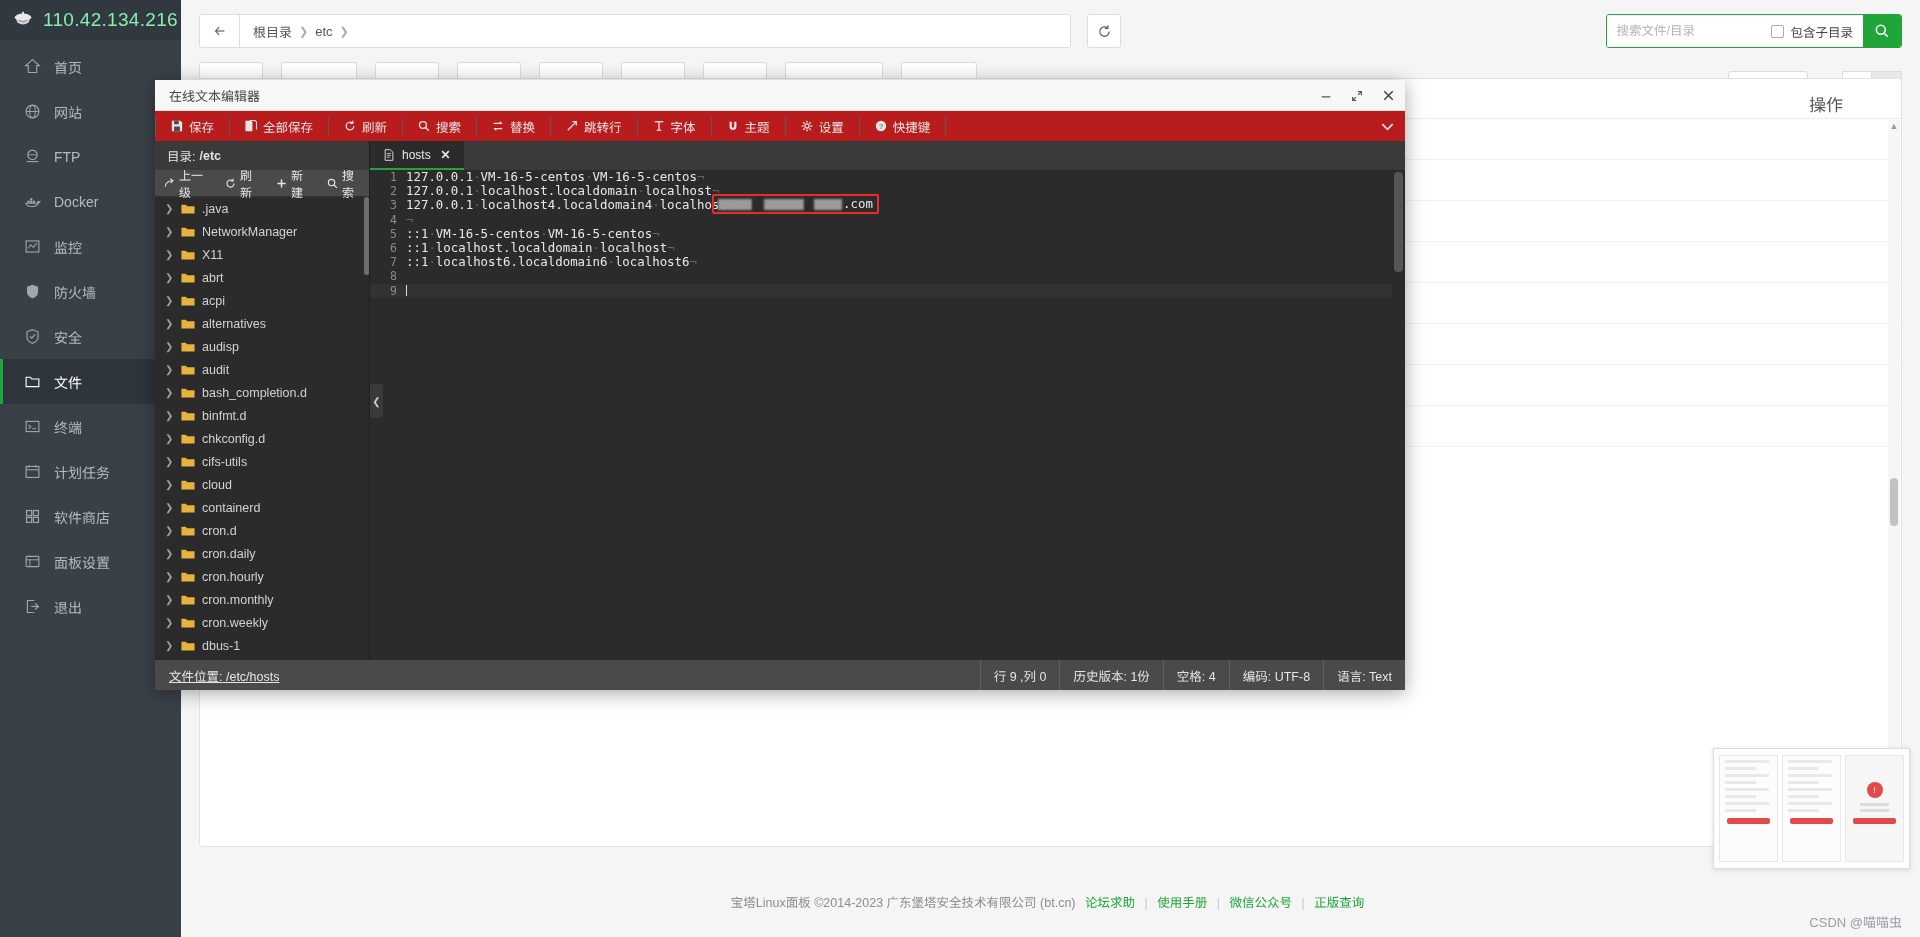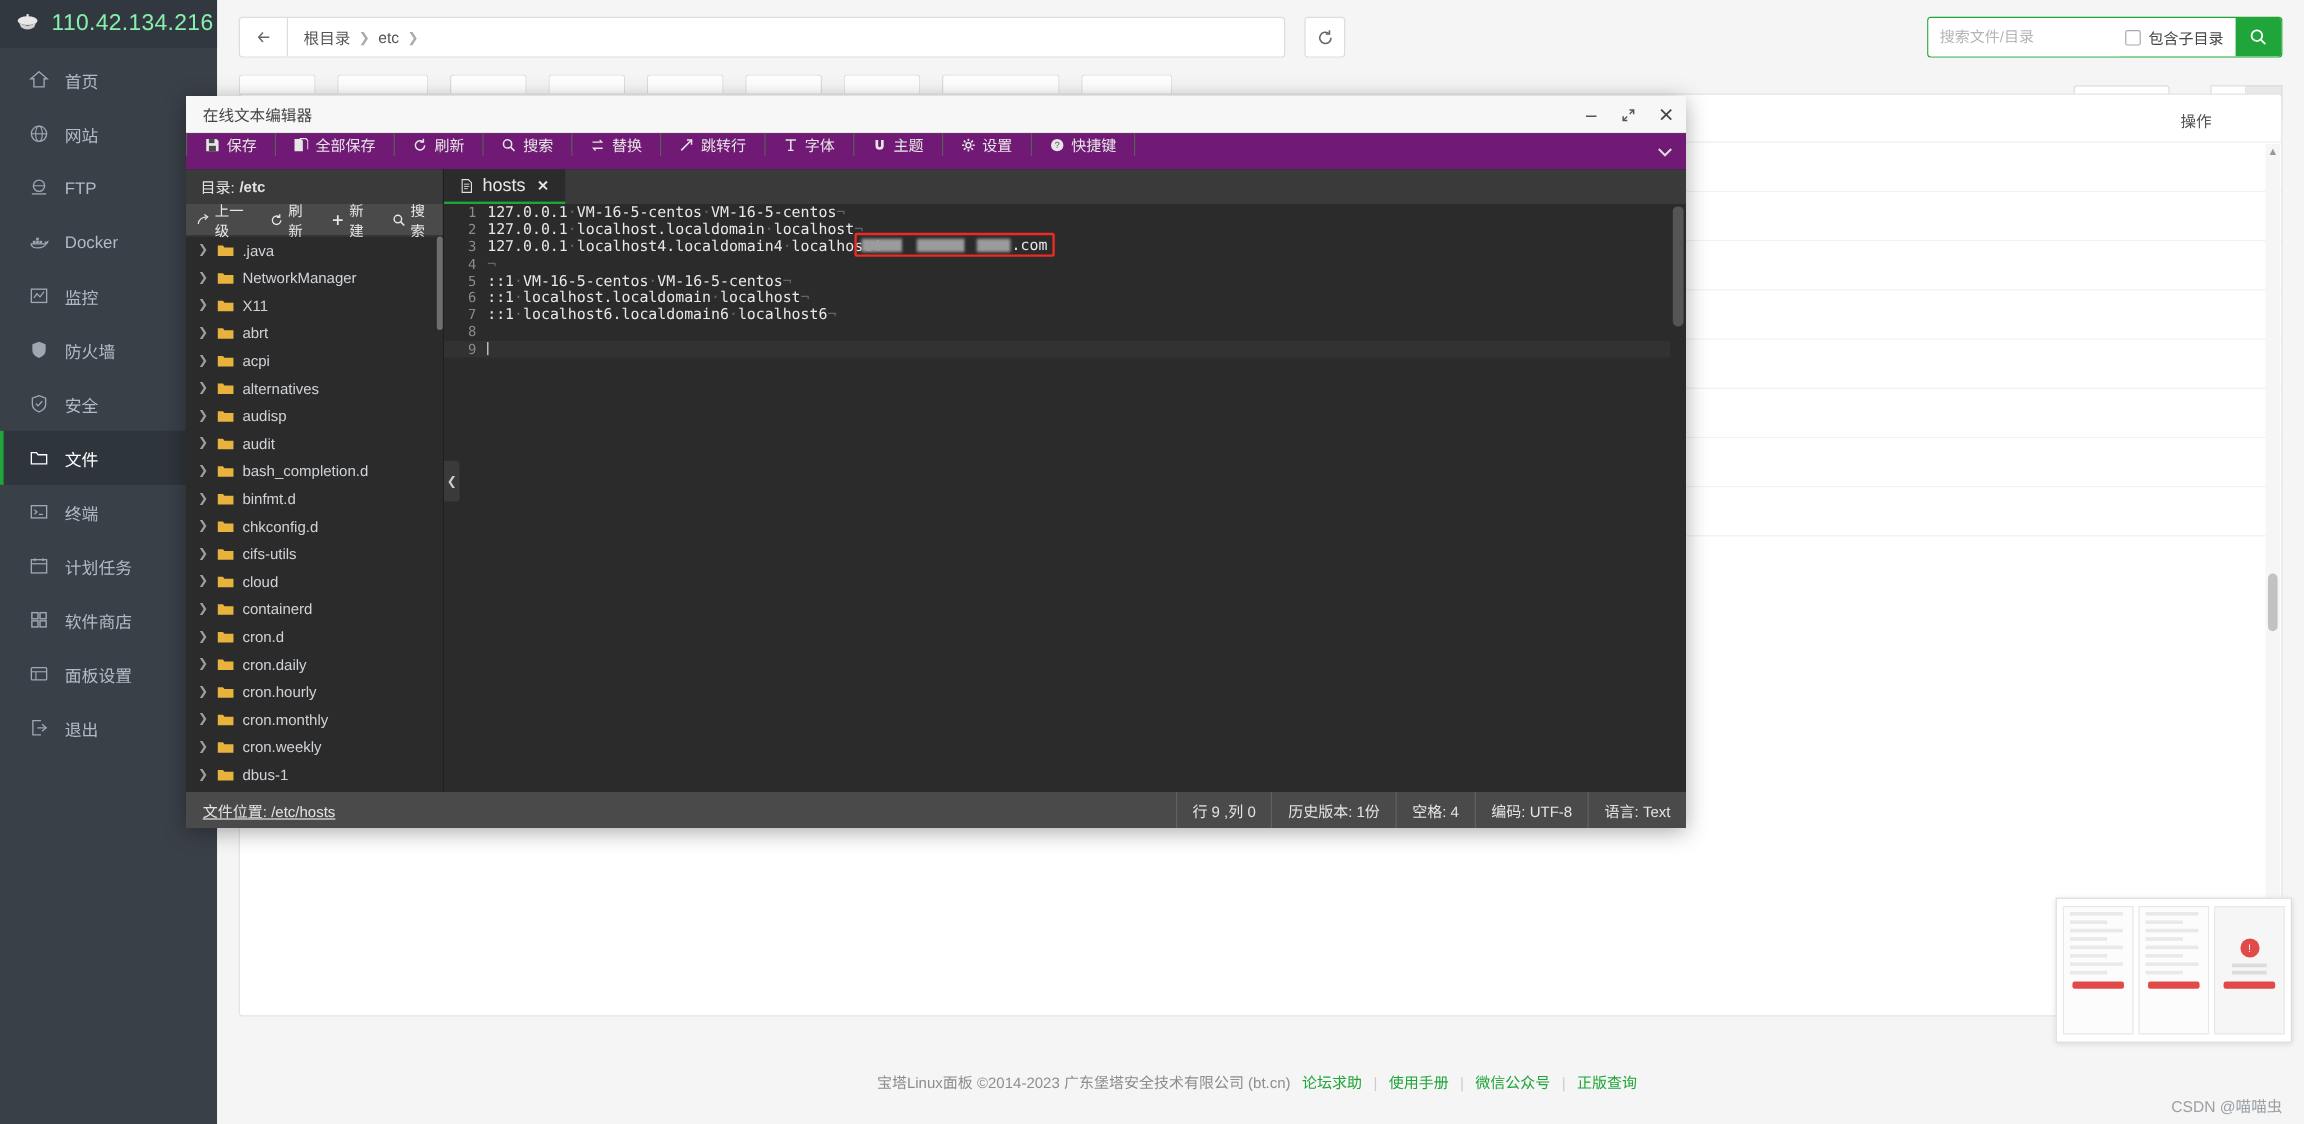--- a/index.html
+++ b/index.html
@@ -114,21 +114,21 @@
   .vt-btn.active { background: #e8e8e8; }
 
   
   .filelist {
     position: absolute; left: 18px; top: 78px; right: 18px; bottom: 90px;
     background: #fff; border: 1px solid #e3e3e3; border-radius: 3px;
   }
   .fl-head {
     height: 40px; border-bottom: 1px solid #eee; position: relative;
   }
-  .fl-head .op { position: absolute; right: 58px; top: 12px; font-size: 13px; color: #555; }
+  .fl-head .op { position: absolute; right: 58px; top: 12px; font-size: 17px; color: #555; }
   .fl-rows { }
   .fl-row { height: 41px; border-bottom: 1px solid #f2f2f2; }
 
   
   .fl-scroll {
     position: absolute; right: 1px; top: 41px; bottom: 1px; width: 12px;
     background: #f6f6f6;
   }
   .fl-scroll .thumb {
     position: absolute; left: 2px; width: 8px; top: 358px; height: 48px;
@@ -180,21 +180,21 @@
   }
   .dlg-title {
     height: 31px; background: #f7f7f7; border-bottom: 1px solid #e4e4e4;
     display: flex; align-items: center; padding: 0 8px 0 14px; position: relative;
   }
   .dlg-title-text { font-size: 13px; color: #444; }
   .dlg-ctrls { position: absolute; right: 9px; top: 0; height: 31px; display: flex; align-items: center; gap: 17px; }
   .dlg-ctrl { cursor: pointer; color: #555; display: flex; align-items: center; }
 
   .dlg-toolbar {
-    height: 30px; background: #701a75; display: flex; align-items: flex-start;
+    height: 30px; background: #b91c1c; display: flex; align-items: center;
     position: relative;
   }
   .tb-btn {
     display: flex; align-items: center; gap: 6px; padding: 0 15px;
     color: #e6e6e6; font-size: 12.5px; cursor: pointer;
     border-right: 1px solid #5a5a5a;
   }
   .tb-btn:first-child { border-left: 1px solid #5a5a5a; }
   .tb-caret {
     position: absolute; right: 0; top: 0; width: 36px; height: 30px;
@@ -244,21 +244,21 @@
     background: #3a3a3a; border-radius: 0 3px 3px 0; display: flex;
     align-items: center; justify-content: center; color: #ccc; font-size: 10px;
     cursor: pointer; z-index: 5;
   }
 
   
   .editor { position: absolute; left: 215px; right: 0; top: 0; bottom: 0; background: #2b2b2b; }
   .tabstrip { height: 29px; background: #3a3a3a; display: flex; align-items: stretch; }
   .etab {
     display: flex; align-items: center; gap: 7px; padding: 0 13px;
-    background: #2b2b2b; color: #e8e8e8; font-size: 15px; cursor: pointer;
+    background: #2b2b2b; color: #e8e8e8; font-size: 12px; cursor: pointer;
     position: relative; border-bottom: 2px solid #20a53a;
   }
   .etab .x { color: #ddd; font-size: 11px; margin-left: 2px; }
   .code-area {
     position: absolute; left: 0; right: 13px; top: 29px; bottom: 0;
     background: #2b2b2b; overflow: hidden;
   }
   .code-row { display: flex; height: 14.2px; }
   .gutter {
     width: 36px; flex: 0 0 36px; text-align: right; padding-right: 9px;

